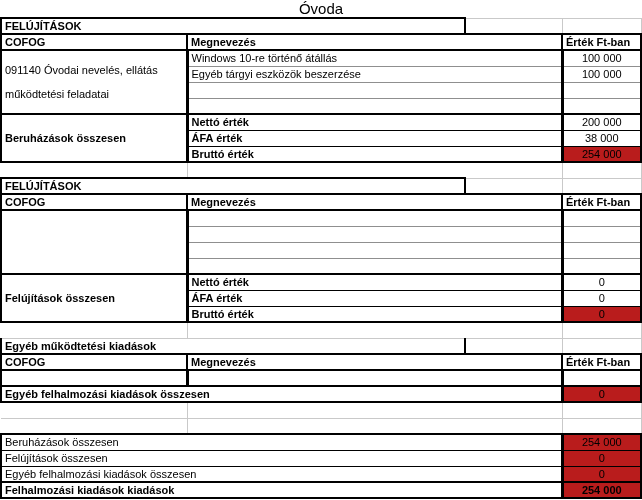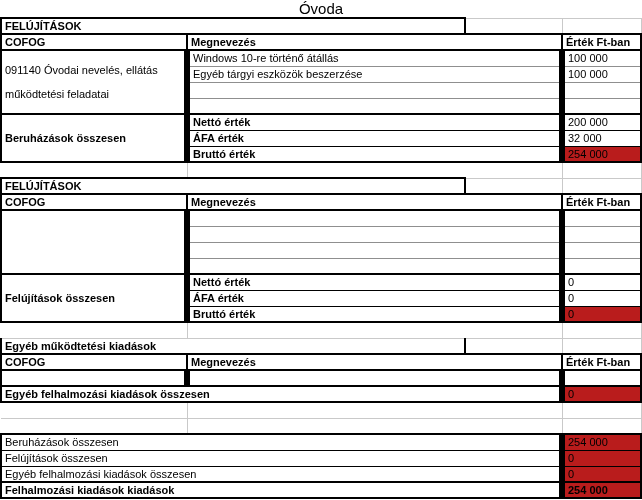--- a/index.html
+++ b/index.html
@@ -4,27 +4,27 @@
 <style>
   html,body{margin:0;padding:0;background:#fff;}
   #page{width:642px;height:500px;background:#fff;overflow:hidden;position:relative;}
   table{border-collapse:collapse;table-layout:fixed;width:640px;
         font-family:"Liberation Sans",sans-serif;font-size:11px;color:#000;}
   tr{height:16px;}
   td{padding:0 3px;overflow:hidden;white-space:nowrap;vertical-align:middle;line-height:12px;}
   .title{font-weight:normal;font-size:15px;text-align:center;height:17px;line-height:17px;}
   .b{font-weight:bold;}
   .ctr{text-align:left;}
-  .num{text-align:left;}
+  .num{text-align:center;}
   .gray{background:#b91c1c;}
   .wrap{white-space:normal;line-height:24px;}
   
   .bt2{border-top:2px solid #000;} .bb2{border-bottom:2px solid #000;}
   .bl2{border-left:2px solid #000;} .br2{border-right:2px solid #000;}
-  .bb1{border-bottom:1px solid #000;} .br1{border-right:6px solid #000000;}
+  .bb1{border-bottom:1px solid #000;} .br1{border-right:3px solid #000000;}
   
   .gb{border-bottom:1px solid #c9c9c9;} .gr{border-right:1px solid #c9c9c9;}
   
   .mb{border-bottom:1px solid #8f8f8f;}
 </style>
 </head>
 <body>
 
 <div id="page">
 <table>
@@ -70,21 +70,21 @@
     <td class="num bb2 br2"></td>
   </tr>
 
   <tr>
     <td rowspan="3" class="b ctr wrap bl2 br1 bb2">Beruházások összesen</td>
     <td colspan="2" class="b bb1 br1">Nettó érték</td>
     <td class="num bb1 br2">200 000</td>
   </tr>
   <tr>
     <td colspan="2" class="b bb1 br1">ÁFA érték</td>
-    <td class="num bb1 br2">32 000</td>
+    <td class="num bb1 br2">38 000</td>
   </tr>
   <tr>
     <td colspan="2" class="b bb2 br1">Bruttó érték</td>
     <td class="num gray bb2 br2">254 000</td>
   </tr>
 
   <tr>
     <td class="gb gr"></td>
     <td colspan="2" class="gb gr"></td>
     <td class="gb gr"></td>

